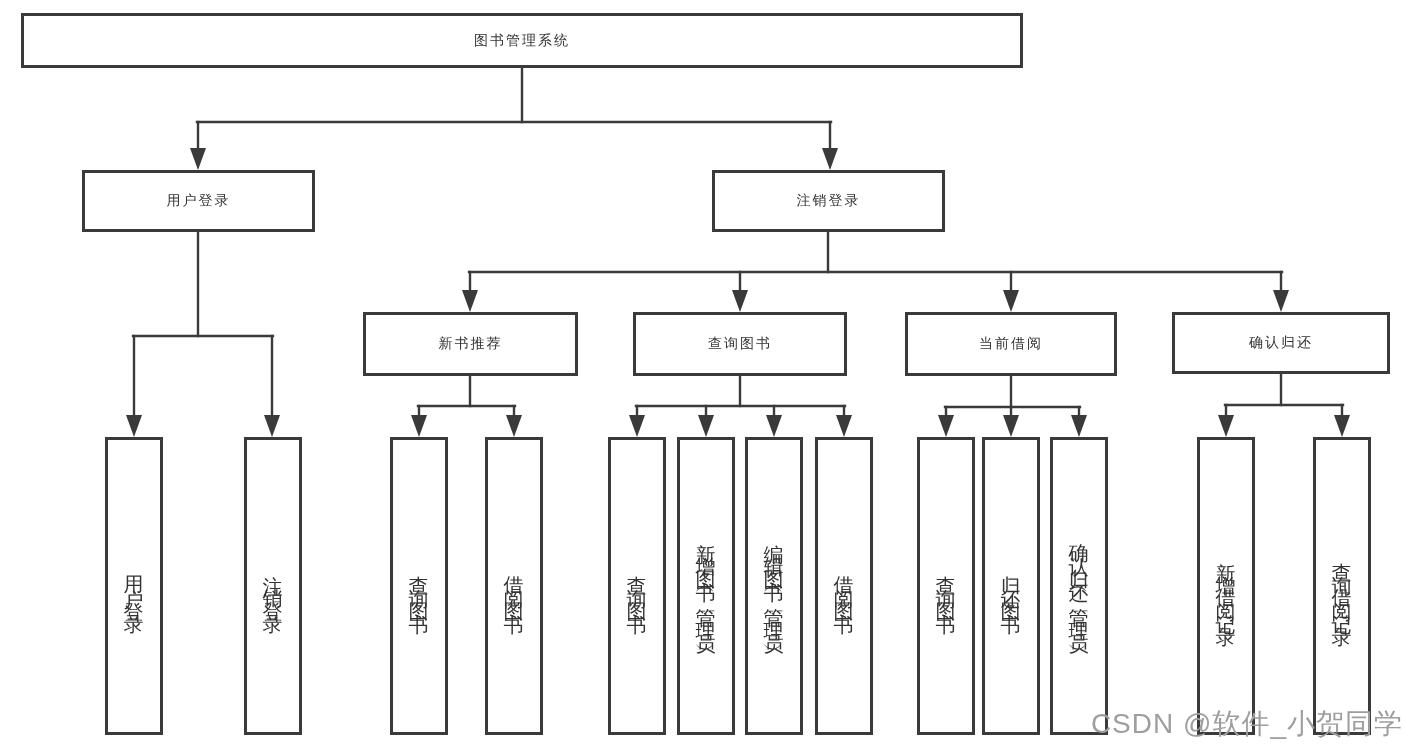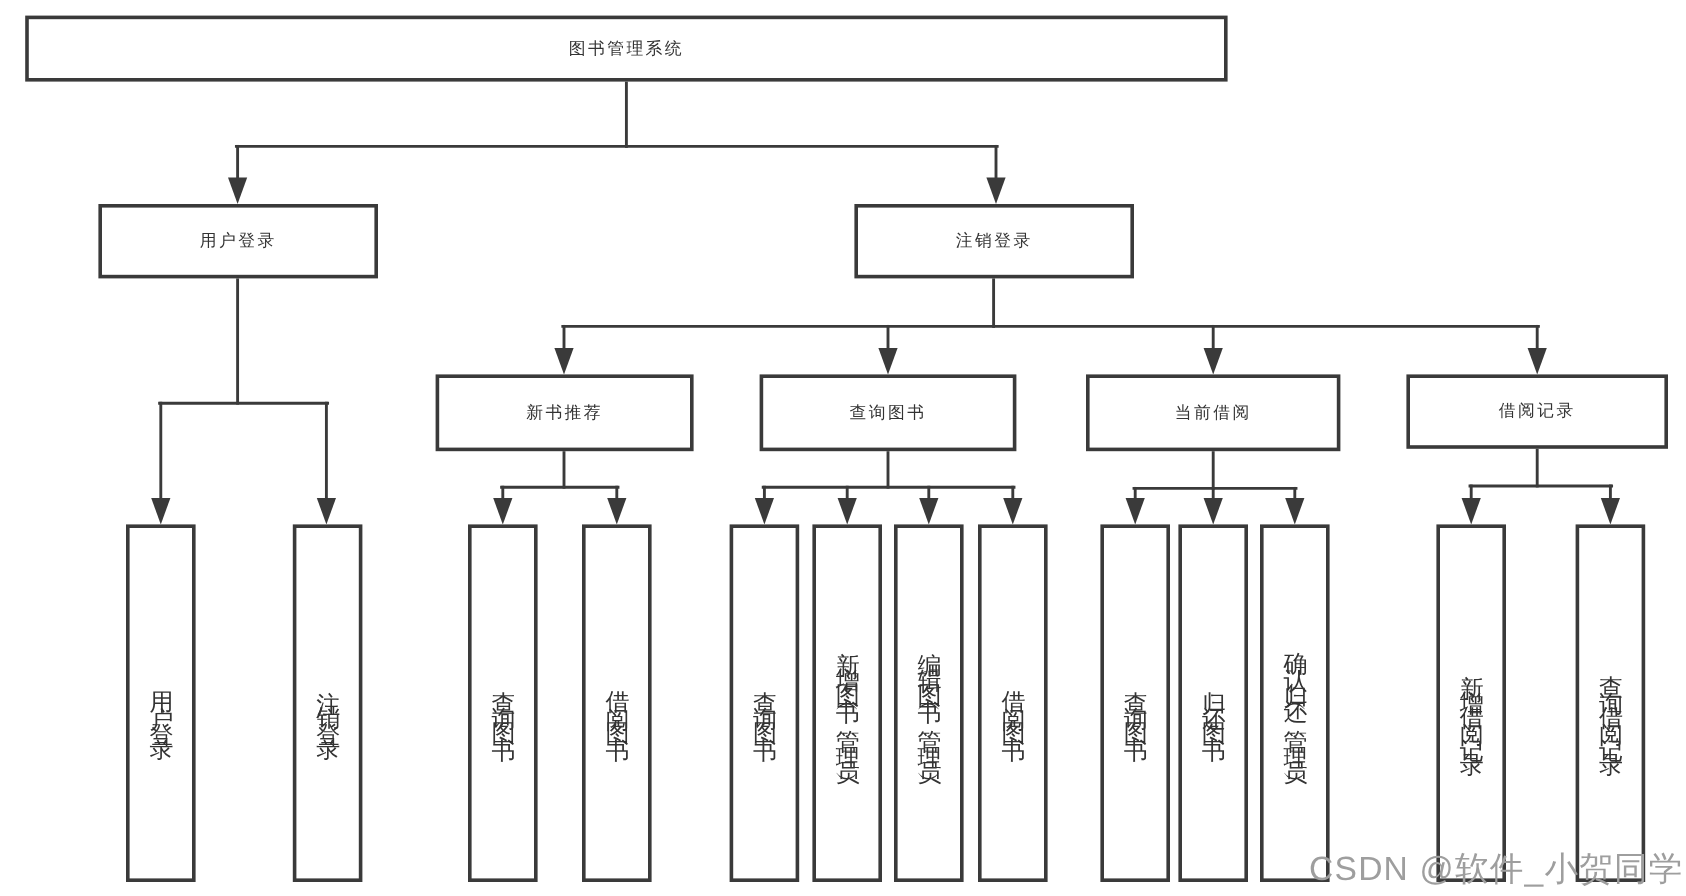--- a/index.html
+++ b/index.html
@@ -145,21 +145,21 @@
   <div class="box" style="left:363px;top:312px;width:215px;height:64px">
     <span class="hlabel">新书推荐</span>
   </div>
   <div class="box" style="left:633px;top:312px;width:214px;height:64px">
     <span class="hlabel">查询图书</span>
   </div>
   <div class="box" style="left:905px;top:312px;width:212px;height:64px">
     <span class="hlabel">当前借阅</span>
   </div>
   <div class="box" style="left:1172px;top:312px;width:218px;height:62px">
-    <span class="hlabel">借阅记录</span>
+    <span class="hlabel">确认归还</span>
   </div>
 
   <div class="box leaf" style="left:105px;top:437px;width:58px;height:298px">
     <span class="vlabel">用户登录</span>
   </div>
   <div class="box leaf" style="left:244px;top:437px;width:58px;height:298px">
     <span class="vlabel">注销登录</span>
   </div>
 
   <div class="box leaf" style="left:390px;top:437px;width:58px;height:298px">

